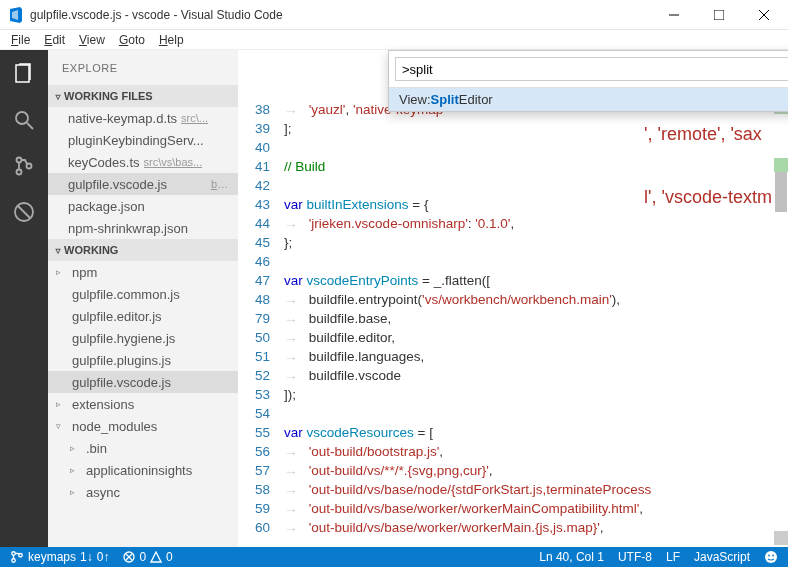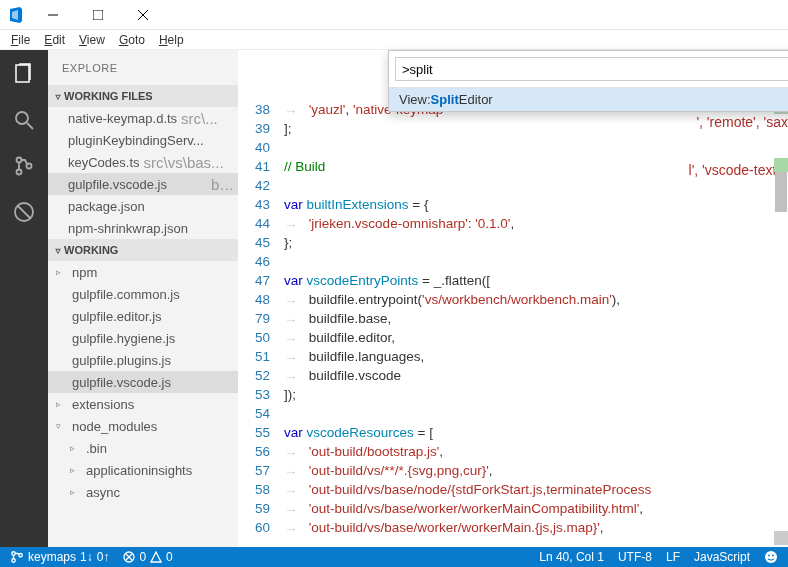--- a/index.html
+++ b/index.html
@@ -19,21 +19,21 @@
 .act-icon { width:28px; height:28px; display:flex; align-items:center; justify-content:center; color:#aaa; }
 .act-icon.active { color:#fff; }
 .act-icon svg { width:24px;height:24px; }
 .sidebar { width:190px; background:#f3f3f3; display:flex; flex-direction:column; font-size:13px; color:#555; }
 .side-title { height:35px; display:flex; align-items:center; padding:0 14px; font-size:11px; letter-spacing:0.5px; color:#6f6f6f; }
 .side-section { height:22px; background:#e4e4e4; display:flex; align-items:center; padding:0 4px; font-size:11px; font-weight:bold; color:#444; }
 .twisty { display:inline-block; width:12px; font-size:10px; color:#555; text-align:center; }
 .tree { overflow:hidden; }
 .tree-item { height:22px; display:flex; align-items:center; padding:0 6px 0 20px; font-size:13px; color:#555; white-space:nowrap; position:relative; }
 .tree-item.sel { background:#dcdcdc;gap:40px; }
-.tree-item .hint { color:#999; font-size:15px; margin-left:4px; overflow:hidden; text-overflow:ellipsis; }
+.tree-item .hint { color:#999; font-size:11px; margin-left:4px; overflow:hidden; text-overflow:ellipsis;text-decoration:underline; }
 .tree-item.depth1 { padding-left:24px; }
 .tree-item.depth2 { padding-left:38px; }
 .tree-item .tw { position:absolute; left:8px; font-size:9px; color:#777; }
 .tree-item.depth2 .tw { left:22px; }
 .editor { flex:1; background:#fff; position:relative; display:flex; flex-direction:column; }
 .editor-actions { position:absolute; top:8px; right:10px; display:flex; gap:12px; color:#888; z-index:2; }
 .editor-actions .ea { width:16px;height:16px; }
 .code-area { display:flex; flex:1; font-family:Consolas,monospace; font-size:13.5px; line-height:19px; overflow:hidden; padding-top:50px; }
 .gutter { width:46px; text-align:right; color:#2a7ab0; padding-right:14px; user-select:none; }
 .gutter .ln { height:19px; }
@@ -58,20 +58,21 @@
 </head>
 <body>
 
 <div class="titlebar">
   <span class="titlebar-icon">
     <svg viewBox="0 0 16 16">
         <path fill="#0078d7" d="M2 2 L12 0 L14 2 L14 14 L12 16 L2 14 Z"></path>
         <path fill="#fff" d="M4 5 L10 3 L10 13 L4 11 Z" opacity="0.6"></path>
       </svg>
   </span>
+  <span class="title-text">gulpfile.vscode.js - vscode - Visual Studio Code</span>
   <div class="winbtns">
     <div class="winbtn">
         <svg>
           <line x1="0" y1="5" x2="10" y2="5"></line>
         </svg>
       </div>
     <div class="winbtn">
         <svg>
           <rect x="0" y="0" width="10" height="10"></rect>
         </svg>
@@ -195,21 +196,21 @@
         </div>
         <div class="tree-item depth2">
           <span class="tw">▹</span>
           <span>async</span>
         </div>
       </div>
   </div>
 
   <div class="editor">
 
-    <div style="position:absolute;top:32px;right:0;font-family:Consolas,monospace;font-size:14px;white-space:pre;color:#333;text-align:right;">
+    <div style="position:absolute;top:32px;right:16px;font-family:Consolas,monospace;font-size:18px;white-space:pre;color:#333;text-align:left;">
       <div><span class="tok-str">', 'remote', 'sax</span></div>
       <div><span class="tok-str">l', 'vscode-textm</span></div>
     </div>
 
     <div class="editor-actions">
       <span class="ea"><svg viewBox="0 0 16 16" fill="none" stroke="#888" stroke-width="1.2">
             <rect x="1" y="2" width="14" height="12"></rect>
             <line x1="8" y1="2" x2="8" y2="14"></line>
           </svg></span>
       <span class="ea"><svg viewBox="0 0 16 16" fill="none" stroke="#888" stroke-width="1.2">

